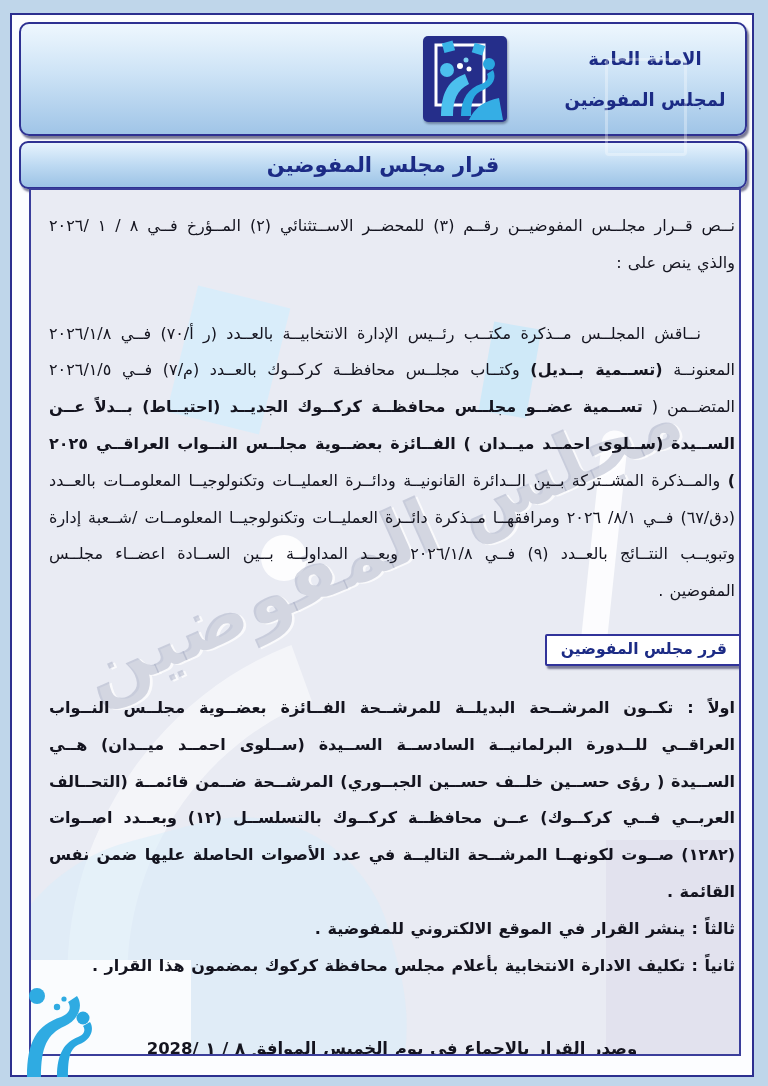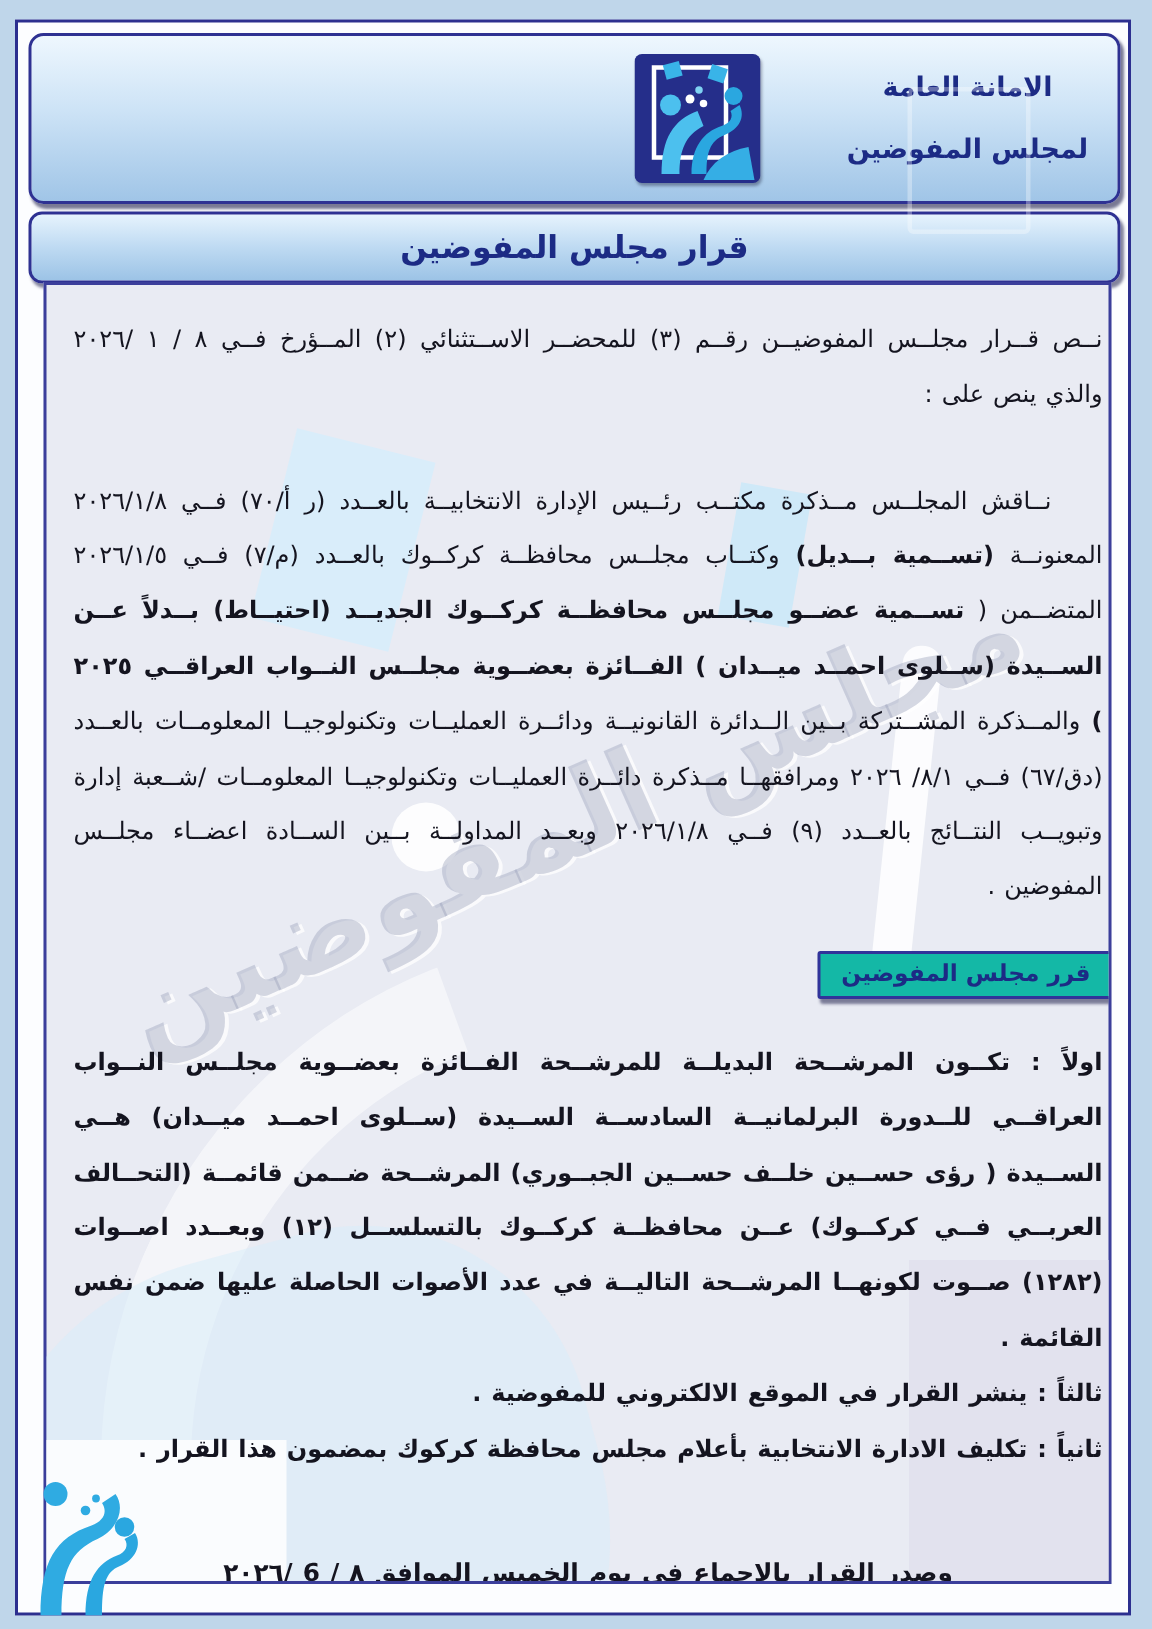--- a/index.html
+++ b/index.html
@@ -52,21 +52,21 @@
   .wm-text{left:5px;top:310px;width:690px;text-align:center;font-size:76px;font-weight:bold;
          color:rgba(148,156,182,.38);transform:rotate(-24deg);white-space:nowrap;
          text-shadow:2px 2px 0 rgba(255,255,255,.75);letter-spacing:2px;}
   .textwrap{position:relative;z-index:2;padding:12px 4px 0 18px;}
   .para{margin:0;font-size:16px;line-height:2.3;text-align:justify;
         color:#14141f;word-spacing:1px;}
   .intro{margin-top:6px;}
   .p2{margin-top:34px;text-indent:34px;}
   .b{font-weight:bold;}
   .badge-row{margin:24px 0 24px;}
-  .badge{display:inline-block;margin-left:0;margin-right:-8px;background:#14b8a6;
+  .badge{display:inline-block;margin-left:0;margin-right:-8px;background:#ffffff;
         border:2px solid #31339a;box-shadow:2px 3px 2px rgba(12,12,60,.5);
         border-radius:2px;padding:4px 14px 6px;font-weight:bold;font-size:15.5px;color:#1c2b85;}
   .item{font-weight:bold;}
   .closing{margin-top:46px;text-align:center;font-weight:bold;font-size:16.5px;}
   .corner-figure{position:absolute;left:3px;top:966px;width:102px;height:96px;z-index:4;}
 </style>
 </head>
 <body>
 
 <div class="page" dir="rtl">
@@ -117,21 +117,21 @@
         <p class="para p2"><span>نــاقش المجلــس مــذكرة مكتــب رئــيس الإدارة الانتخابيــة بالعــدد (ر أ/٧٠) فــي ٢٠٢٦/١/٨ المعنونــة </span><span class="b">(تســمية بــديل)</span><span> وكتــاب مجلــس محافظــة كركــوك بالعــدد (م/٧) فــي ٢٠٢٦/١/٥ المتضــمن ( </span><span class="b">تســمية عضــو مجلــس محافظــة كركــوك الجديــد (احتيــاط) بــدلاً عــن الســيدة (ســلوى احمــد ميــدان ) الفــائزة بعضــوية مجلــس النــواب العراقــي ٢٠٢٥ )</span><span> والمــذكرة المشــتركة بــين الــدائرة القانونيــة ودائــرة العمليــات وتكنولوجيــا المعلومــات بالعــدد (دق/٦٧) فــي ٨/١/ ٢٠٢٦ ومرافقهــا مــذكرة دائــرة العمليــات وتكنولوجيــا المعلومــات /شــعبة إدارة وتبويــب النتــائج بالعــدد (٩) فــي ٢٠٢٦/١/٨ وبعــد المداولــة بــين الســادة اعضــاء مجلــس المفوضين .</span></p>
 
         <div class="badge-row">
           <span class="badge">قرر مجلس المفوضين</span>
         </div>
 
         <p class="para item">اولاً : تكــون المرشــحة البديلــة للمرشــحة الفــائزة بعضــوية مجلــس النــواب العراقــي للــدورة البرلمانيــة السادســة الســيدة (ســلوى احمــد ميــدان) هــي الســيدة ( رؤى حســين خلــف حســين الجبــوري) المرشــحة ضــمن قائمــة (التحــالف العربــي فــي كركــوك) عــن محافظــة كركــوك بالتسلســل (١٢) وبعــدد اصــوات (١٢٨٢) صــوت لكونهــا المرشــحة التاليــة في عدد الأصوات الحاصلة عليها ضمن نفس القائمة .</p>
         <p class="para item">ثالثاً : ينشر القرار في الموقع الالكتروني للمفوضية .</p>
         <p class="para item">ثانياً : تكليف الادارة الانتخابية بأعلام مجلس محافظة كركوك بمضمون هذا القرار .</p>
 
-        <p class="para closing">وصدر القرار بالاجماع في يوم الخميس الموافق ٨ / 6 /٢٠٢٦</p>
+        <p class="para closing">وصدر القرار بالاجماع في يوم الخميس الموافق ٨ / ١ /2028</p>
       </div>
     </div>
 
     <div class="corner-figure">
       <svg width="102" height="96" viewBox="0 0 102 96">
         <circle cx="22" cy="15" r="8" fill="#2fabe2"></circle>
         <path d="M12 96 C12 60 22 44 46 36 C54 33 57 27 53 21 L62 15 C69 25 63 39 50 45 C32 53 26 66 26 96 Z" fill="#2fabe2"></path>
         <circle cx="68" cy="37" r="6.5" fill="#2aa7e0"></circle>
         <path d="M42 96 C42 72 50 61 63 56 C69 54 71 49 68 45 L75 41 C80 49 75 59 65 63 C55 67 53 76 53 96 Z" fill="#2aa7e0"></path>
         <circle cx="42" cy="26" r="3.2" fill="#2fabe2"></circle>

